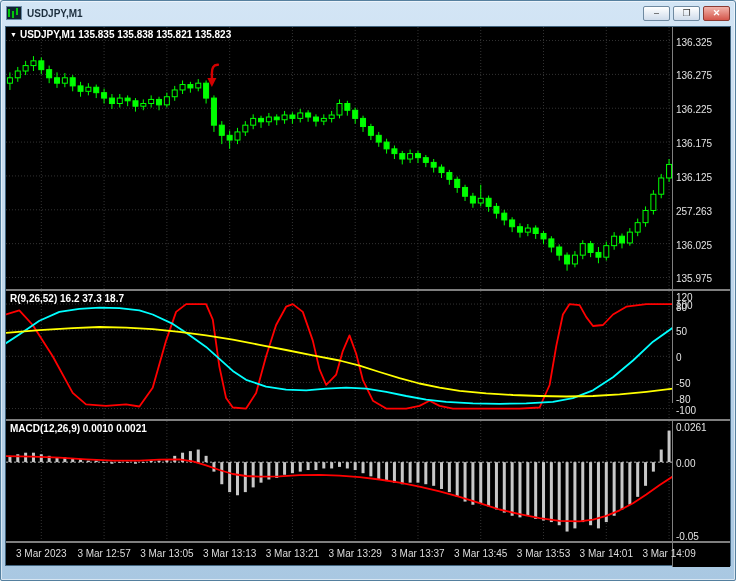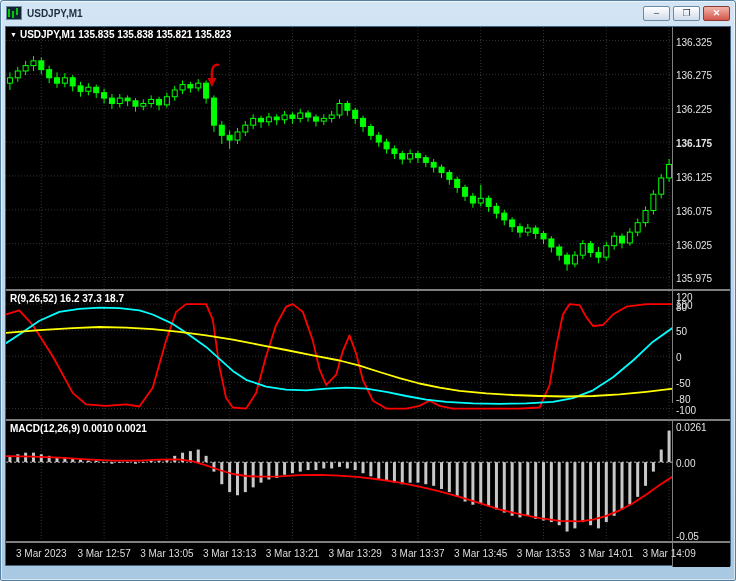--- a/index.html
+++ b/index.html
@@ -394,23 +394,23 @@
           </g>
         </svg>
       <div class="panel-label">MACD(12,26,9) 0.0010 0.0021</div>
     </div>
     <div class="sep sep3"></div>
 
     <div class="scale s-main" id="scale-main">
         <span style="top: 9.54005px;">136.325</span>
         <span style="top: 43.3902px;">136.275</span>
         <span style="top: 77.2403px;">136.225</span>
-        <span style="top: 111.09px; font-weight: bold;">136.175</span>
+        <span style="top: 111.09px;">136.175</span>
         <span style="top: 144.941px;">136.125</span>
-        <span style="top: 178.791px;">136.075</span>
+        <span style="top: 178.791px;">257.263</span>
         <span style="top: 212.641px;">136.025</span>
         <span style="top: 246.491px;">135.975</span>
       </div>
     <div class="scale s-wpr" id="scale-wpr">
         <span style="top: 1px;">120</span>
         <span style="top: 9.06122px;">100</span>
         <span style="top: 11px;">80</span>
         <span style="top: 35.1837px;">50</span>
         <span style="top: 61.3061px;">0</span>
         <span style="top: 87.4286px;">-50</span>

